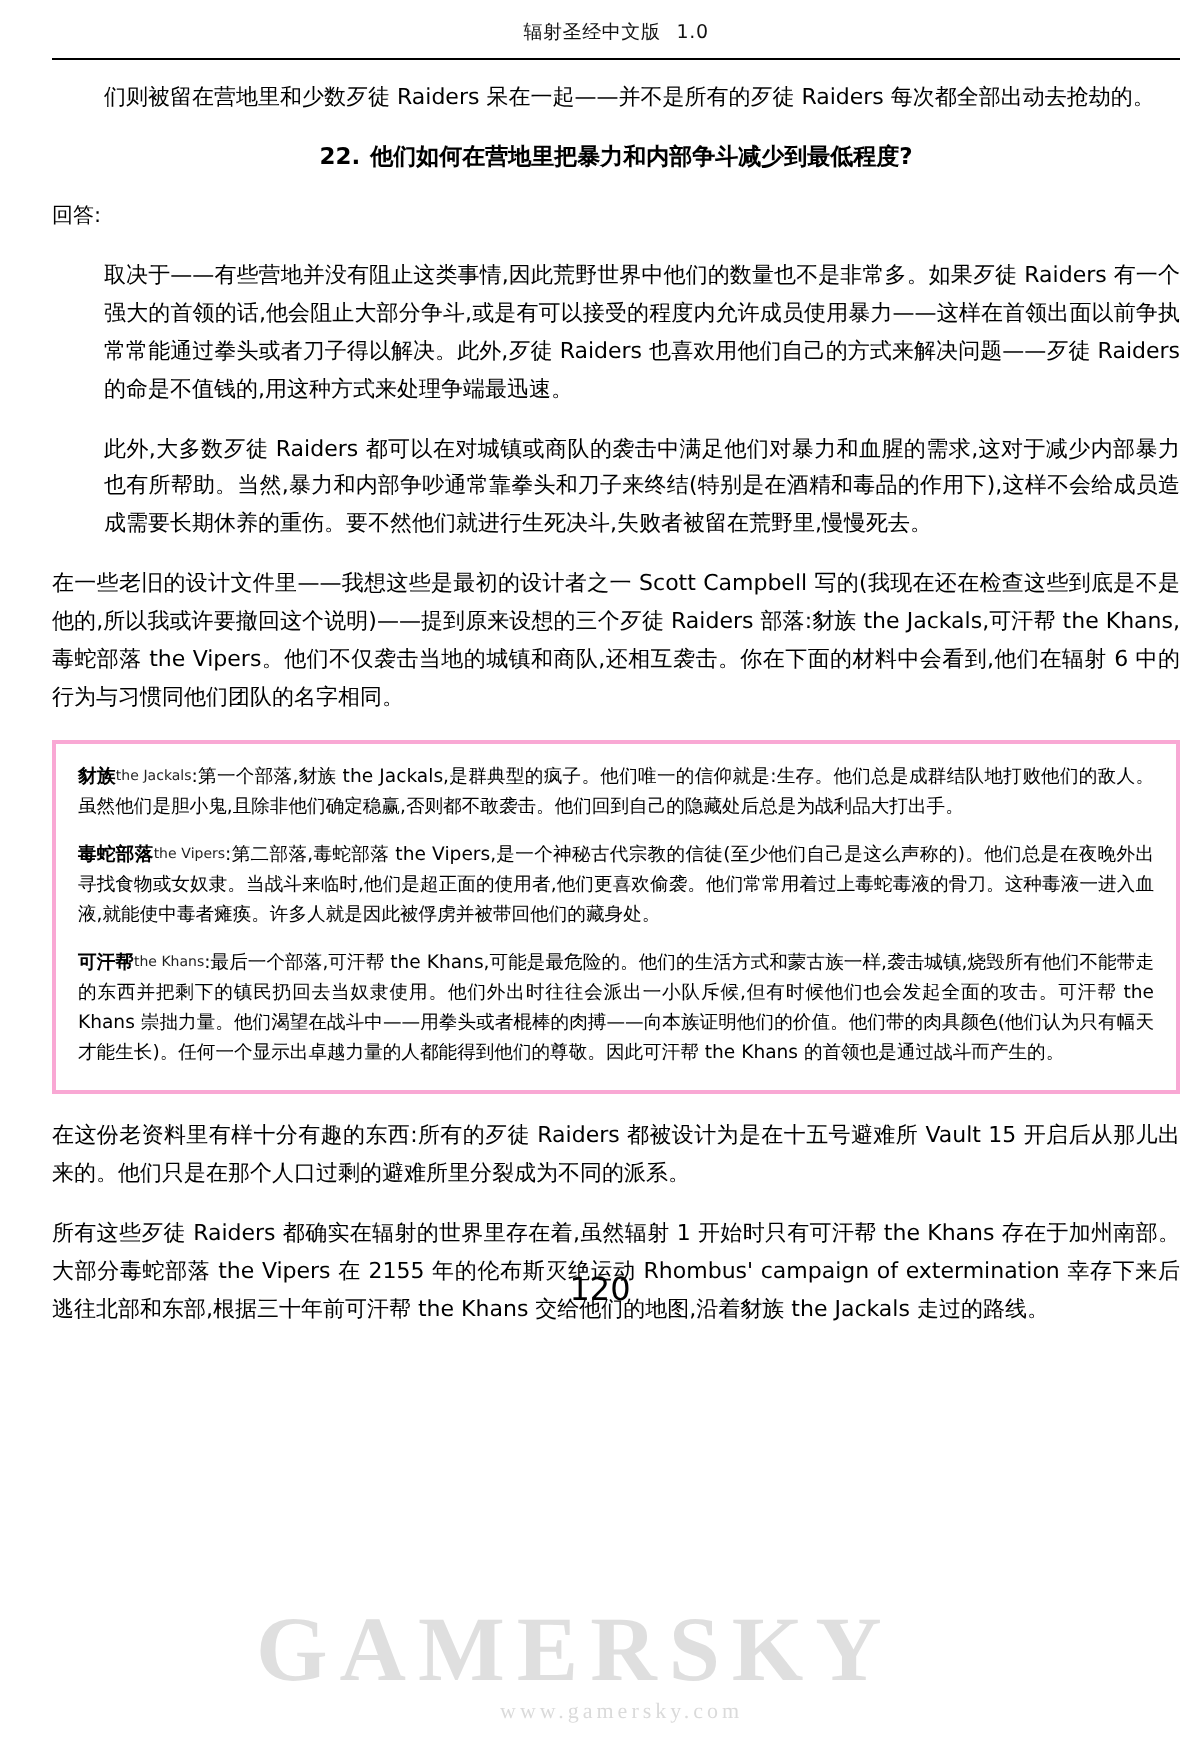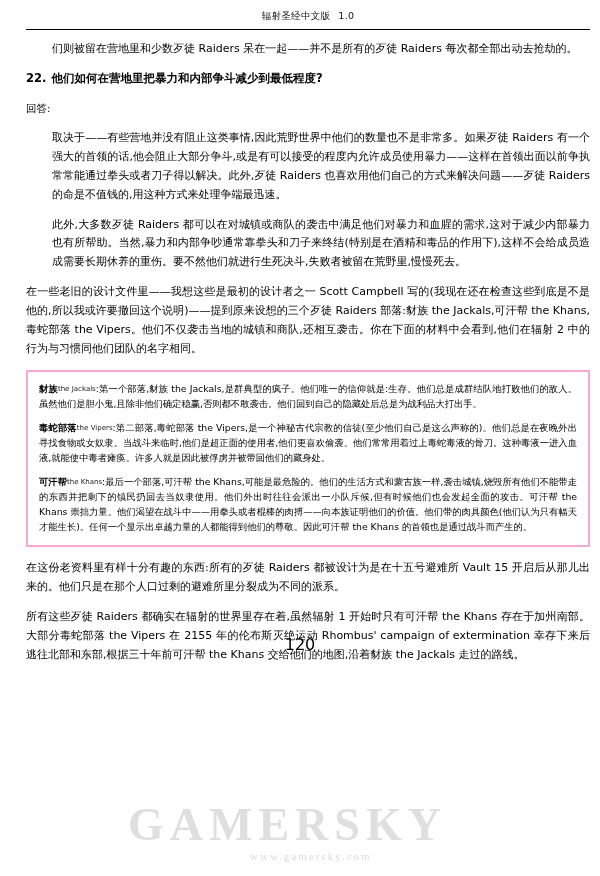--- a/index.html
+++ b/index.html
@@ -50,20 +50,21 @@
     font-size: 7px;
     vertical-align: 1px;
     color: #222;
     letter-spacing: 0;
   }
   .q-head {
     font-size: 11.5px;
     font-weight: bold;
     margin: 0 0 13px 0;
     line-height: 1.5;
+    text-align: center;
   }
   .q-head .num {
     margin-right: 5px;
   }
   .answer {
     font-size: 10.5px;
     margin: 0 0 12px 0;
     line-height: 1.6;
   }
   .section-title {
@@ -137,21 +138,21 @@
   <div class="q-head">
     <span class="num">22.</span><span>他们如何在营地里把暴力和内部争斗减少到最低程度?</span>
   </div>
 
   <div class="answer">回答:</div>
 
   <p class="indent">取决于——有些营地并没有阻止这类事情,因此荒野世界中他们的数量也不是非常多。如果歹徒 Raiders 有一个强大的首领的话,他会阻止大部分争斗,或是有可以接受的程度内允许成员使用暴力——这样在首领出面以前争执常常能通过拳头或者刀子得以解决。此外,歹徒 Raiders 也喜欢用他们自己的方式来解决问题——歹徒 Raiders 的命是不值钱的,用这种方式来处理争端最迅速。</p>
   <p class="indent">此外,大多数歹徒 Raiders 都可以在对城镇或商队的袭击中满足他们对暴力和血腥的需求,这对于减少内部暴力也有所帮助。当然,暴力和内部争吵通常靠拳头和刀子来终结(特别是在酒精和毒品的作用下),这样不会给成员造成需要长期休养的重伤。要不然他们就进行生死决斗,失败者被留在荒野里,慢慢死去。</p>
 
 
-  <p>在一些老旧的设计文件里——我想这些是最初的设计者之一 Scott Campbell 写的(我现在还在检查这些到底是不是他的,所以我或许要撤回这个说明)——提到原来设想的三个歹徒 Raiders 部落:豺族 the Jackals,可汗帮 the Khans,毒蛇部落 the Vipers。他们不仅袭击当地的城镇和商队,还相互袭击。你在下面的材料中会看到,他们在辐射 2 中的行为与习惯同他们团队的名字相同。</p>
+  <p>在一些老旧的设计文件里——我想这些是最初的设计者之一 Scott Campbell 写的(我现在还在检查这些到底是不是他的,所以我或许要撤回这个说明)——提到原来设想的三个歹徒 Raiders 部落:豺族 the Jackals,可汗帮 the Khans,毒蛇部落 the Vipers。他们不仅袭击当地的城镇和商队,还相互袭击。你在下面的材料中会看到,他们在辐射 6 中的行为与习惯同他们团队的名字相同。</p>
 
   <div class="box">
     <p><span class="term">豺族</span><span class="sup">the Jackals</span><span>:第一个部落,豺族 the Jackals,是群典型的疯子。他们唯一的信仰就是:生存。他们总是成群结队地打败他们的敌人。虽然他们是胆小鬼,且除非他们确定稳赢,否则都不敢袭击。他们回到自己的隐藏处后总是为战利品大打出手。</span></p>
     <p><span class="term">毒蛇部落</span><span class="sup">the Vipers</span><span>:第二部落,毒蛇部落 the Vipers,是一个神秘古代宗教的信徒(至少他们自己是这么声称的)。他们总是在夜晚外出寻找食物或女奴隶。当战斗来临时,他们是超正面的使用者,他们更喜欢偷袭。他们常常用着过上毒蛇毒液的骨刀。这种毒液一进入血液,就能使中毒者瘫痪。许多人就是因此被俘虏并被带回他们的藏身处。</span></p>
     <p><span class="term">可汗帮</span><span class="sup">the Khans</span><span>:最后一个部落,可汗帮 the Khans,可能是最危险的。他们的生活方式和蒙古族一样,袭击城镇,烧毁所有他们不能带走的东西并把剩下的镇民扔回去当奴隶使用。他们外出时往往会派出一小队斥候,但有时候他们也会发起全面的攻击。可汗帮 the Khans 崇拙力量。他们渴望在战斗中——用拳头或者棍棒的肉搏——向本族证明他们的价值。他们带的肉具颜色(他们认为只有幅天才能生长)。任何一个显示出卓越力量的人都能得到他们的尊敬。因此可汗帮 the Khans 的首领也是通过战斗而产生的。</span></p>
   </div>
 
   <p>在这份老资料里有样十分有趣的东西:所有的歹徒 Raiders 都被设计为是在十五号避难所 Vault 15 开启后从那儿出来的。他们只是在那个人口过剩的避难所里分裂成为不同的派系。</p>
   <p>所有这些歹徒 Raiders 都确实在辐射的世界里存在着,虽然辐射 1 开始时只有可汗帮 the Khans 存在于加州南部。大部分毒蛇部落 the Vipers 在 2155 年的伦布斯灭绝运动 Rhombus' campaign of extermination 幸存下来后逃往北部和东部,根据三十年前可汗帮 the Khans 交给他们的地图,沿着豺族 the Jackals 走过的路线。</p>
 

